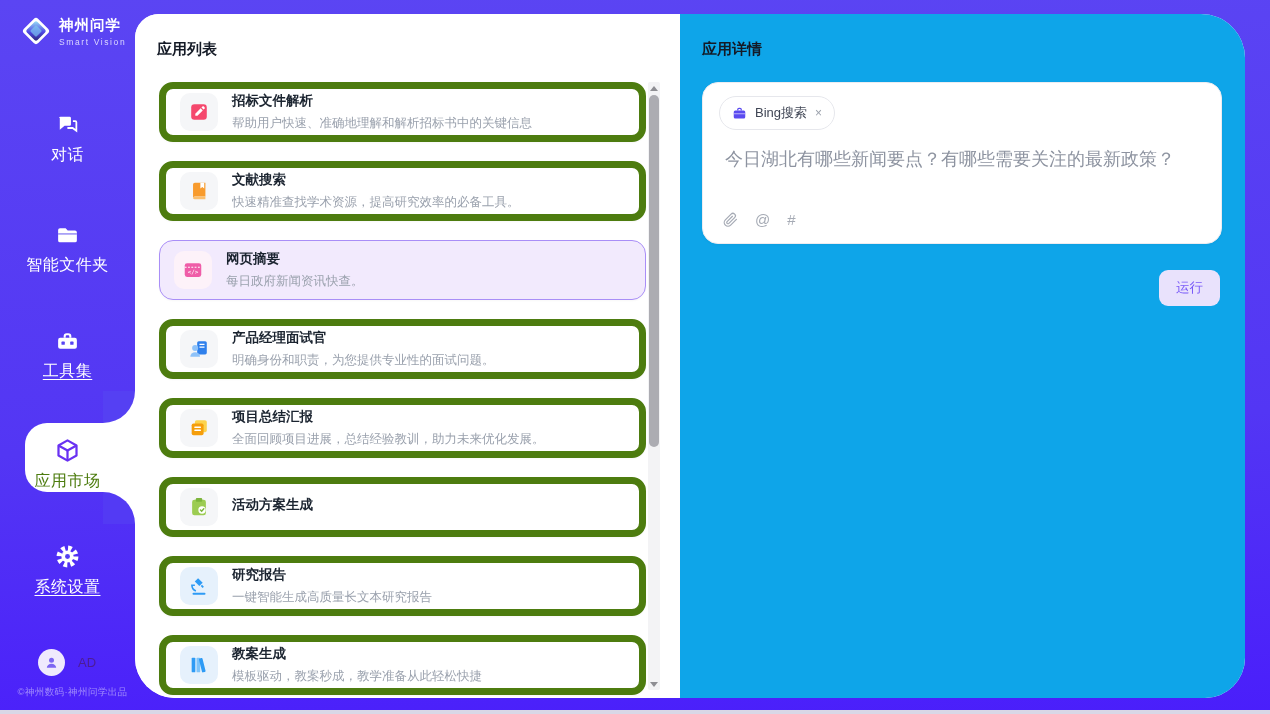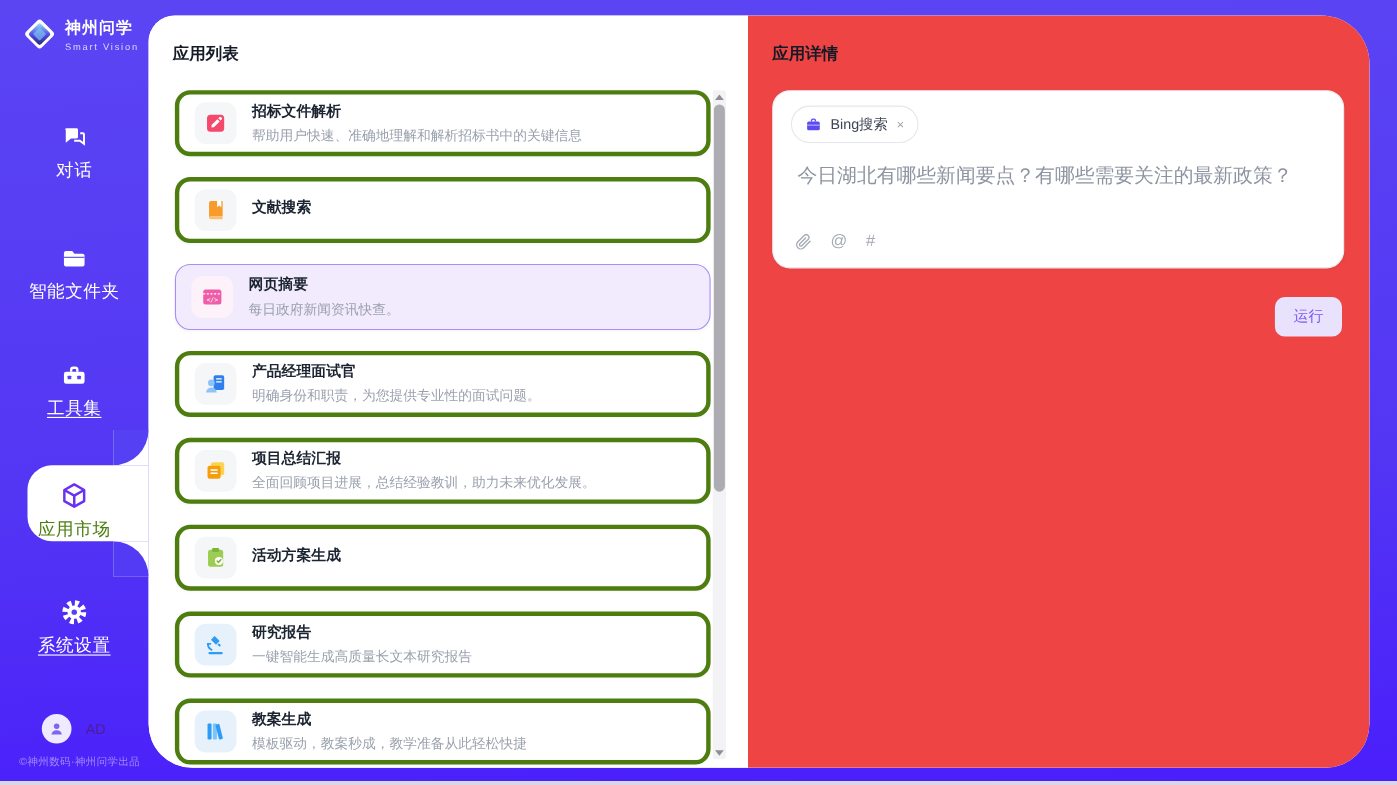--- a/index.html
+++ b/index.html
@@ -44,21 +44,21 @@
 
   
   .content { position:absolute; left:135px; top:14px; width:1110px; height:684px;
              background:#fff; border-radius:24px 44px 40px 40px; overflow:hidden; display:flex; z-index:1; }
 
   .panel-title { position:absolute; top:26px; left:22px; font-size:15px; font-weight:bold; color:#141a26; }
 
   
   .list-panel { width:545px; position:relative; background:#fff; }
   .app-list { position:absolute; top:68px; left:24px; width:487px; display:flex; flex-direction:column; gap:19px; }
-  .app-item { height:60px; border:4px solid #4d7c0f; border-radius:14px; background:#fff;
+  .app-item { height:60px; border:7px solid #4d7c0f; border-radius:14px; background:#fff;
               display:flex; align-items:center; padding:0 14px; gap:14px; cursor:pointer;
               box-shadow:0 1px 2px rgba(16,24,40,.03); }
   .app-item.selected { background:#f2eafd; border:1px solid #a98ef7; }
   .tile { width:38px; height:38px; border-radius:10px; background:#f5f6f8; flex:0 0 38px;
           display:flex; align-items:center; justify-content:center; }
   .tile.pink  { background:#fdf2f9; }
   .tile.blue  { background:#e6f1fc; }
   .app-meta { min-width:0; }
   .app-name { font-size:13.5px; font-weight:bold; color:#1b2430; margin-bottom:5px; }
   .app-desc { font-size:12.5px; color:#9aa1ad; white-space:nowrap; overflow:hidden; }
@@ -68,21 +68,21 @@
                background:#f3f3f5; border-radius:2px; }
   .sb-btn { position:absolute; left:0; width:12px; height:12px; display:flex;
             align-items:center; justify-content:center; cursor:pointer; }
   .sb-btn.up { top:0; } .sb-btn.down { bottom:0; }
   .tri-up   { width:0; height:0; border-left:4px solid transparent; border-right:4px solid transparent; border-bottom:5px solid #8e8e93; }
   .tri-down { width:0; height:0; border-left:4px solid transparent; border-right:4px solid transparent; border-top:5px solid #8e8e93; }
   .sb-thumb { position:absolute; top:13px; left:1px; width:10px; height:352px;
               background:#acacb2; border-radius:5px; cursor:pointer; }
 
   
-  .detail-panel { flex:1; background:#ef4444; position:relative; }
+  .detail-panel { flex:1; background:#0ea5e9; position:relative; }
   .query-card { position:absolute; top:68px; left:22px; right:23px; height:162px;
                 background:#fff; border:1px solid #ececf1; border-radius:16px;
                 box-shadow:0 1px 3px rgba(16,24,40,.04); }
   .chip { position:absolute; top:13px; left:16px; display:inline-flex; align-items:center; gap:8px;
           border:1px solid #e6e7ec; border-radius:17px; padding:7px 12px; background:#fff; cursor:pointer; }
   .chip-label { font-size:13px; color:#3f4554; }
   .chip-close { color:#9aa0ab; font-size:12px; cursor:pointer; line-height:1; }
   .query-text { position:absolute; top:63px; left:22px; right:22px; font-size:18px; color:#8d93a0;
                 line-height:1.5; cursor:text; }
   .attach-row { position:absolute; bottom:15px; left:20px; display:flex; gap:17px; align-items:center; }
@@ -201,20 +201,21 @@
       <div class="app-item">
         <div class="tile">
           <svg width="22" height="22" viewBox="0 0 24 24">
             <path d="M5.5 5a2 2 0 012-2H19v15H7.5a2 2 0 00-2 2z" fill="#f89b2d"></path>
             <path d="M5.5 20a2 2 0 012-2H19v3H7.5a2 2 0 01-2-1z" fill="#fbbf6e"></path>
             <path d="M13.5 3v6.2l2.1-1.7 2.1 1.7V3z" fill="#fff"></path>
           </svg>
         </div>
         <div class="app-meta">
           <div class="app-name">文献搜索</div>
+          <div class="app-desc">快速精准查找学术资源，提高研究效率的必备工具。</div>
         </div>
       </div>
 
       <div class="app-item selected">
         <div class="tile pink">
           <svg width="22" height="22" viewBox="0 0 24 24">
             <rect x="3" y="4.5" width="18" height="15" rx="2.5" fill="#ef5da8"></rect>
             <path d="M3 9h18" stroke="#fff" stroke-width="1.2" stroke-dasharray="2 1.6"></path>
             <text x="12" y="16.5" font-size="6.5" fill="#fff" text-anchor="middle" font-family="DejaVu Sans Mono, monospace">&lt;/&gt;</text>
           </svg>

